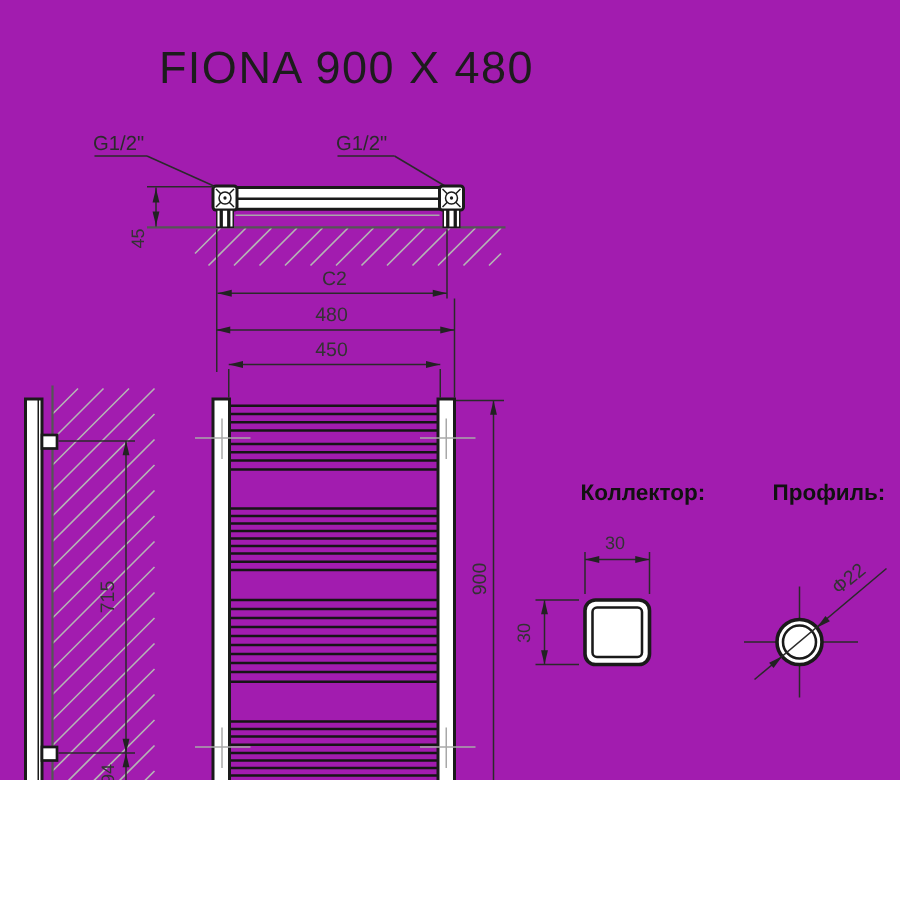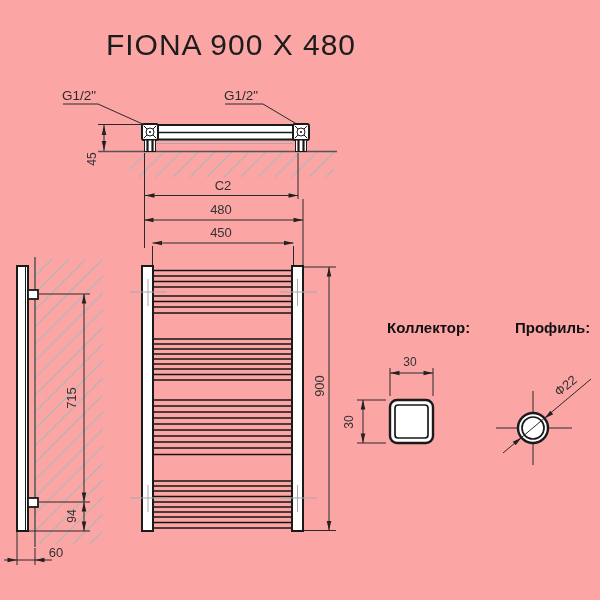--- a/index.html
+++ b/index.html
@@ -1,16 +1,16 @@
 <!DOCTYPE html>
 <html><head>
 <meta charset="utf-8">
 <style>
   html,body{margin:0;padding:0;background:#ffffff;}
-  .page{width:600px;height:600px;background:#fca5a5;position:relative;overflow:hidden;}
+  .page{width:600px;height:520px;background:#a21caf;position:relative;overflow:hidden;}
   svg{display:block;}
   text{font-family:"Liberation Sans", sans-serif;fill:#2b2b2b;}
   .title-text{font-size:30px;letter-spacing:1px;fill:#1c1c1c;}
   .dim-text{font-size:13px;fill:#333;}
   .dim-text-sm{font-size:12px;fill:#333;}
   .label-text{font-size:13.5px;fill:#2b2b2b;}
   .section-label{font-size:15px;font-weight:bold;fill:#111;}
   .ln{stroke:#1a1a1a;fill:none;}
   .thick{stroke-width:2;}
   .med{stroke-width:1.6;}

